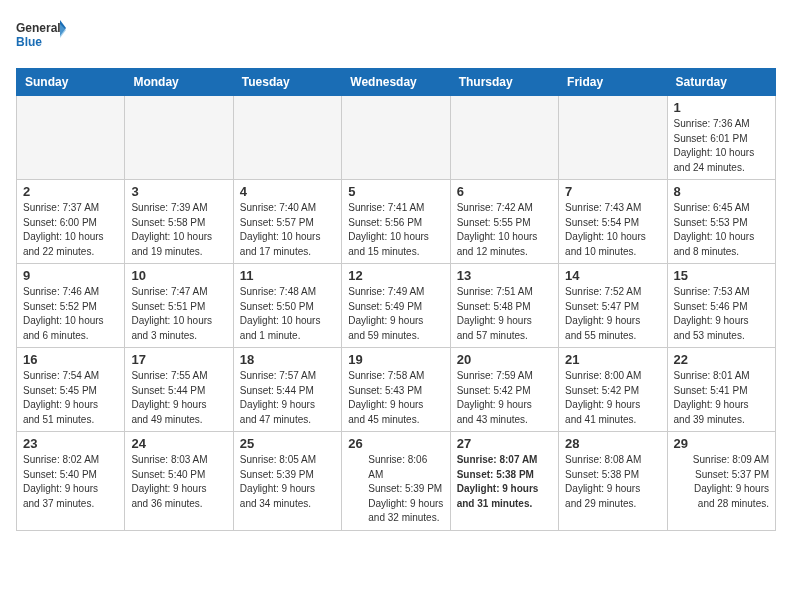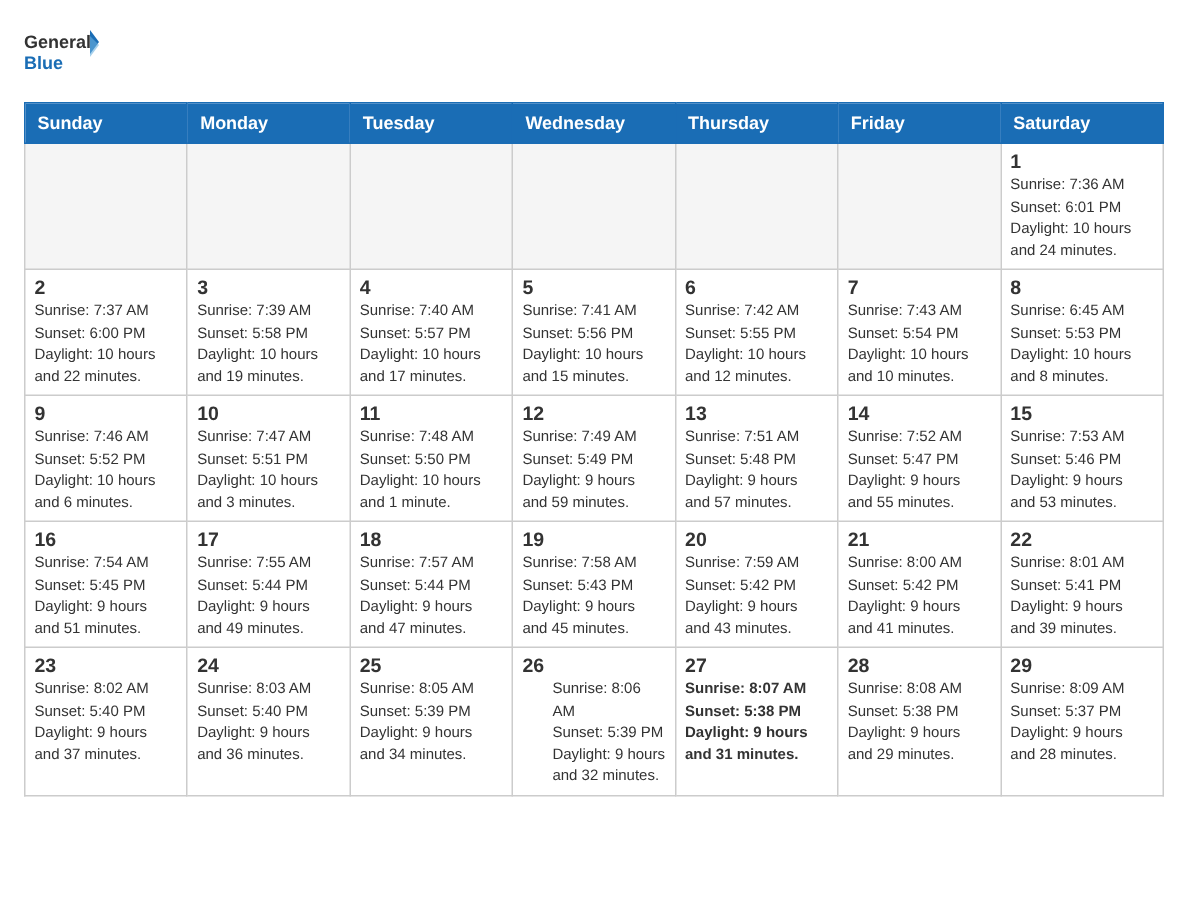--- a/index.html
+++ b/index.html
@@ -310,20 +310,20 @@
         </td>
         <td>
           <span class="day-number">28</span>
           <div class="day-info" style="white-space: pre-line;">Sunrise: 8:08 AM
 Sunset: 5:38 PM
 Daylight: 9 hours
 and 29 minutes.</div>
         </td>
         <td>
           <span class="day-number">29</span>
-          <div class="day-info" style="white-space: pre-line;">Sunrise: 8:09 AM
+          <div class="day-info" style="white-space: pre-line; text-align: right;">Sunrise: 8:09 AM
 Sunset: 5:37 PM
 Daylight: 9 hours
 and 28 minutes.</div>
         </td>
       </tr>
     </tbody>
 </table>
 
 </body></html>

